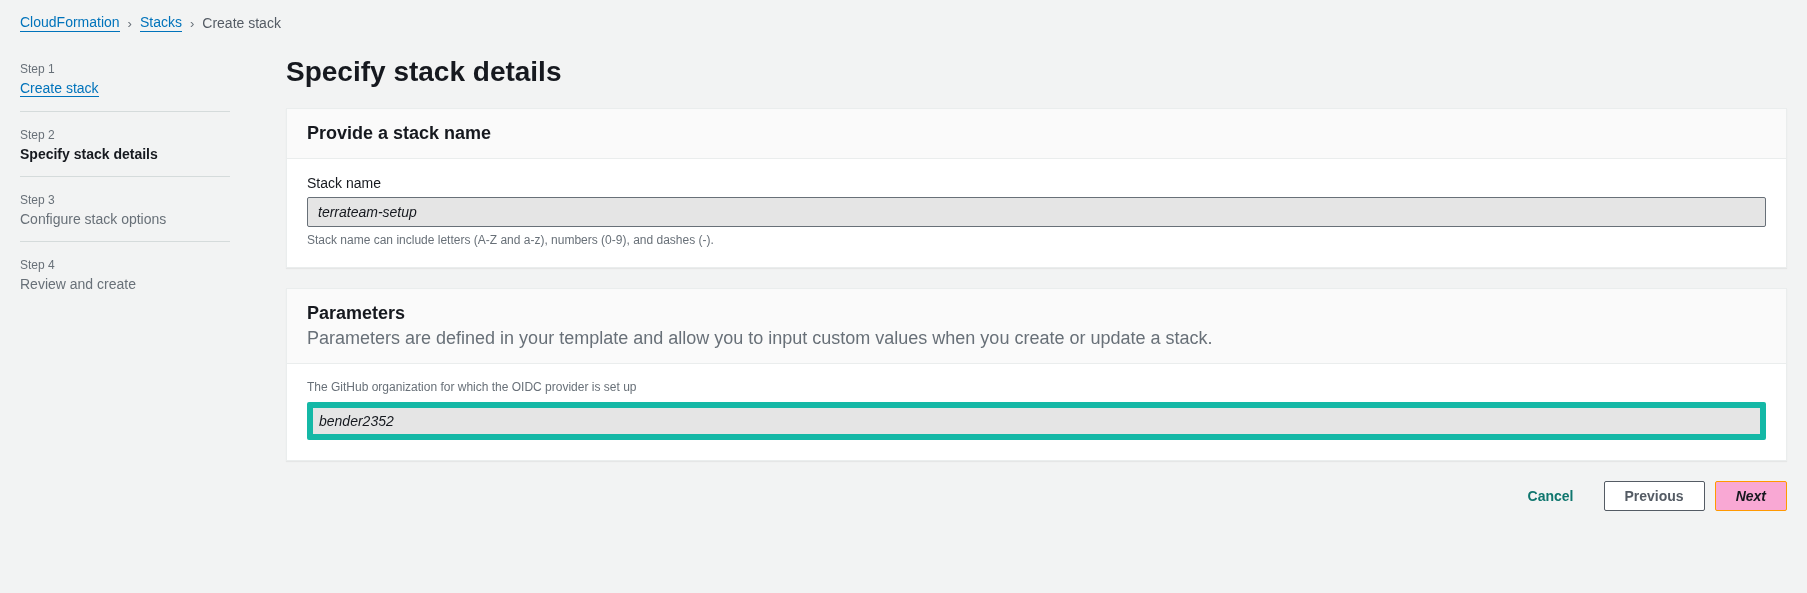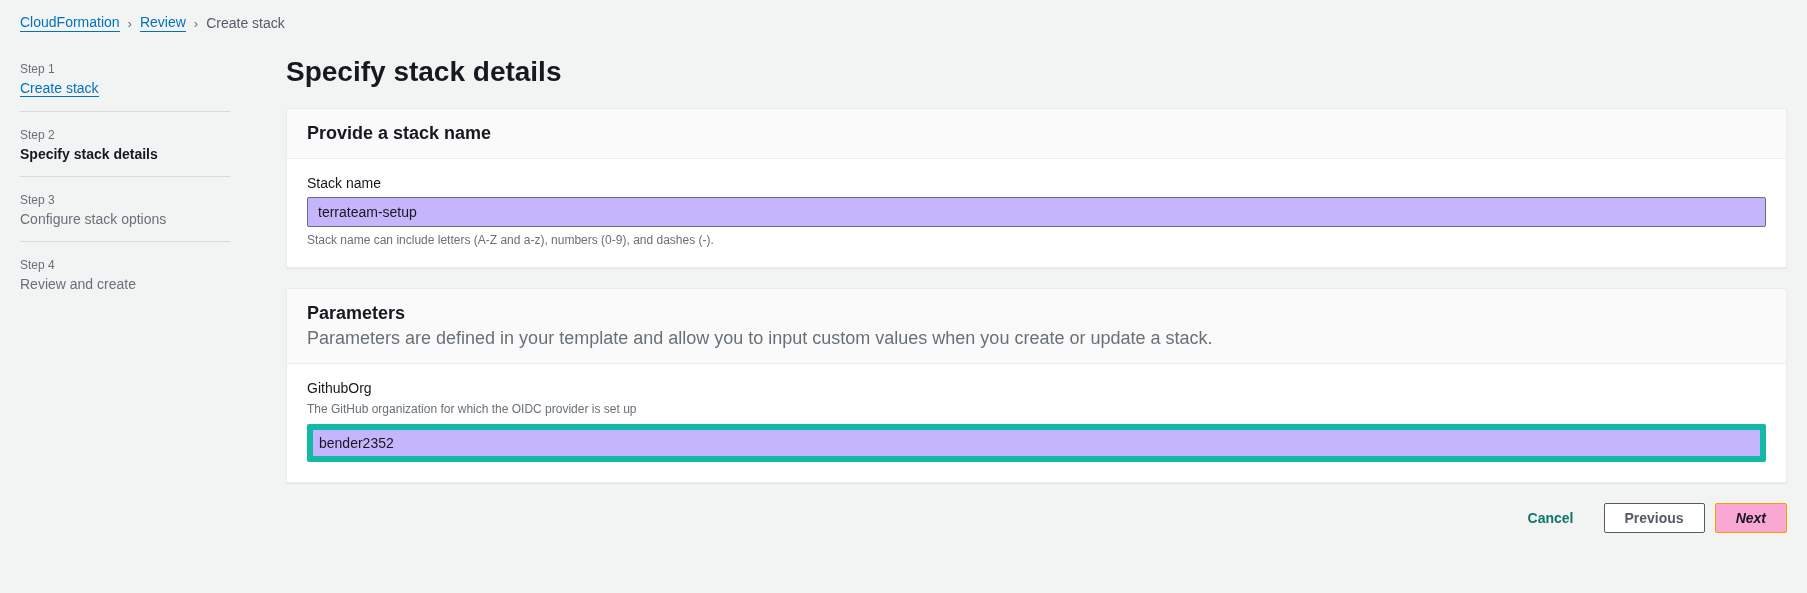--- a/index.html
+++ b/index.html
@@ -115,23 +115,24 @@
       font-size: 12px;
       color: #687078;
       margin-top: 6px;
     }
     input.text-input {
       width: 100%;
       padding: 6px 10px;
       font-size: 14px;
       border: 1px solid #687078;
       border-radius: 2px;
-      background: #c4b5fd;
+      background: #e5e5e5;
       color: #16191f;
       font-family: inherit;
+      font-style: italic;
     }
     input.text-input.focused {
       border: 6px solid #14b8a6;
       padding: 5px 6px;
       outline: none;
     }
     .footer-buttons {
       display: flex;
       justify-content: flex-end;
       align-items: center;
@@ -164,21 +165,21 @@
     }
   </style>
 </head>
 <body>
 
 <div class="page">
 
   <nav class="breadcrumb">
     <a href="#">CloudFormation</a>
     <span class="chevron">›</span>
-    <a href="#">Review</a>
+    <a href="#">Stacks</a>
     <span class="chevron">›</span>
     <span class="current">Create stack</span>
   </nav>
 
   <div class="content">
 
     <aside class="sidebar">
       <div class="step">
         <div class="step-label">Step 1</div>
         <div class="step-title link">Create stack</div>
@@ -210,21 +211,20 @@
           <div class="field-hint">Stack name can include letters (A-Z and a-z), numbers (0-9), and dashes (-).</div>
         </div>
       </section>
 
       <section class="panel">
         <div class="panel-header">
           <h2>Parameters</h2>
           <div class="subtitle">Parameters are defined in your template and allow you to input custom values when you create or update a stack.</div>
         </div>
         <div class="panel-body">
-          <div class="field-label">GithubOrg</div>
           <div class="field-desc">The GitHub organization for which the OIDC provider is set up</div>
           <input type="text" class="text-input focused" value="bender2352" style="">
         </div>
       </section>
 
       <div class="footer-buttons">
         <button class="btn btn-link">Cancel</button>
         <button class="btn btn-normal">Previous</button>
         <button class="btn btn-primary">Next</button>
       </div>

